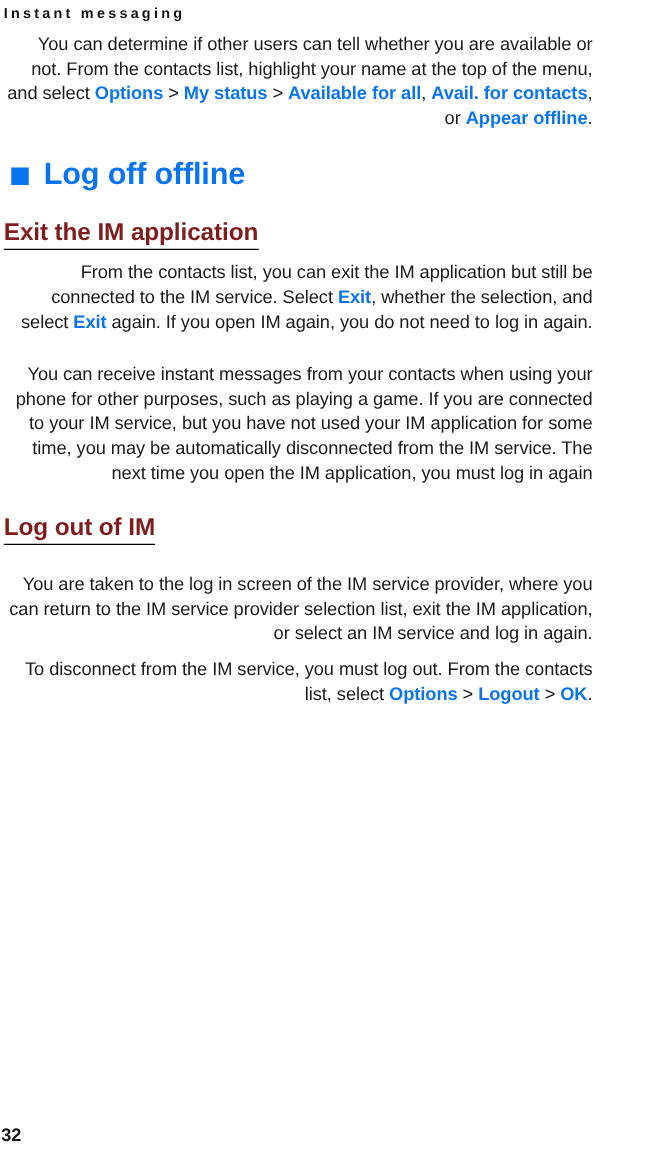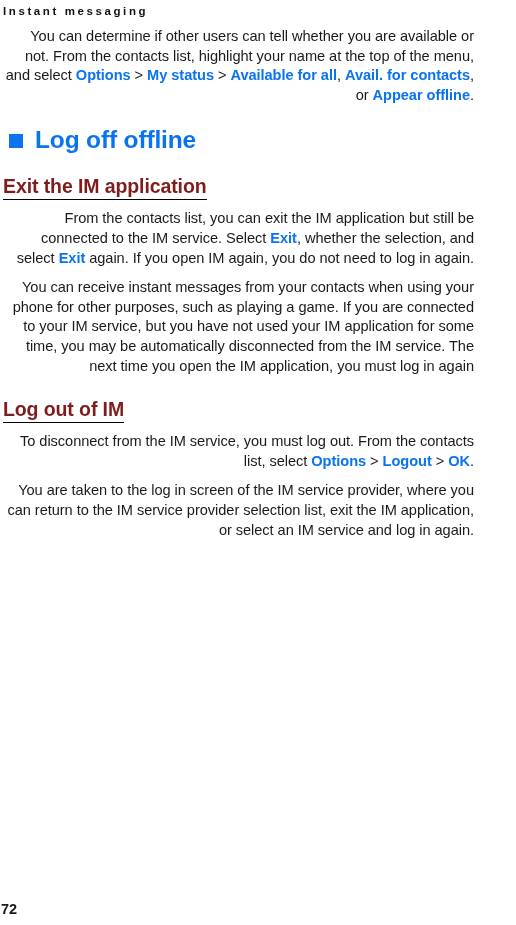--- a/index.html
+++ b/index.html
@@ -83,21 +83,21 @@
     font-size: 14.6px;
     line-height: 19.6px;
     color: #1a1a1a;
     margin: 0;
     padding-left: 1px;
     letter-spacing: -0.05px;
     text-align: right;
   }
   p.gap-after-h1 { margin-top: 9px; }
   p.gap-after-h2 { margin-top: 9px; }
-  p.gap-para     { margin-top: 10px; }
+  p.gap-para     { margin-top: 23px; }
 
   .ui { color: #0a74f0; font-weight: bold; }
   .sep { color: #1a1a1a; font-weight: normal; }
 
   
   .folio {
     position: absolute;
     left: 1px;
     bottom: 8px;
     font-size: 14.5px;
@@ -130,21 +130,21 @@
   <p class="body gap-after-h2">
     <span>From the contacts list, you can exit the IM application but still be connected to the IM service. Select </span><span class="ui">Exit</span><span>, whether the selection, and select </span><span class="ui">Exit</span><span> again. If you open IM again, you do not need to log in again.</span>
   </p>
 
   <p class="body gap-para">You can receive instant messages from your contacts when using your phone for other purposes, such as playing a game. If you are connected to your IM service, but you have not used your IM application for some time, you may be automatically disconnected from the IM service. The next time you open the IM application, you must log in again</p>
 
   <div class="h2">
     <span class="h2-label">Log out of IM</span>
   </div>
 
+  <p class="body gap-para">You are taken to the log in screen of the IM service provider, where you can return to the IM service provider selection list, exit the IM application, or select an IM service and log in again.</p>
+
   <p class="body gap-after-h2">
     <span>To disconnect from the IM service, you must log out. From the contacts list, select </span><span class="ui">Options</span><span class="sep"> &gt; </span><span class="ui">Logout</span><span class="sep"> &gt; </span><span class="ui">OK</span><span class="sep">.</span>
   </p>
 
-  <p class="body gap-para">You are taken to the log in screen of the IM service provider, where you can return to the IM service provider selection list, exit the IM application, or select an IM service and log in again.</p>
-
-  <div class="folio">72</div>
+  <div class="folio">32</div>
 
 </div>
 
 </body></html>

